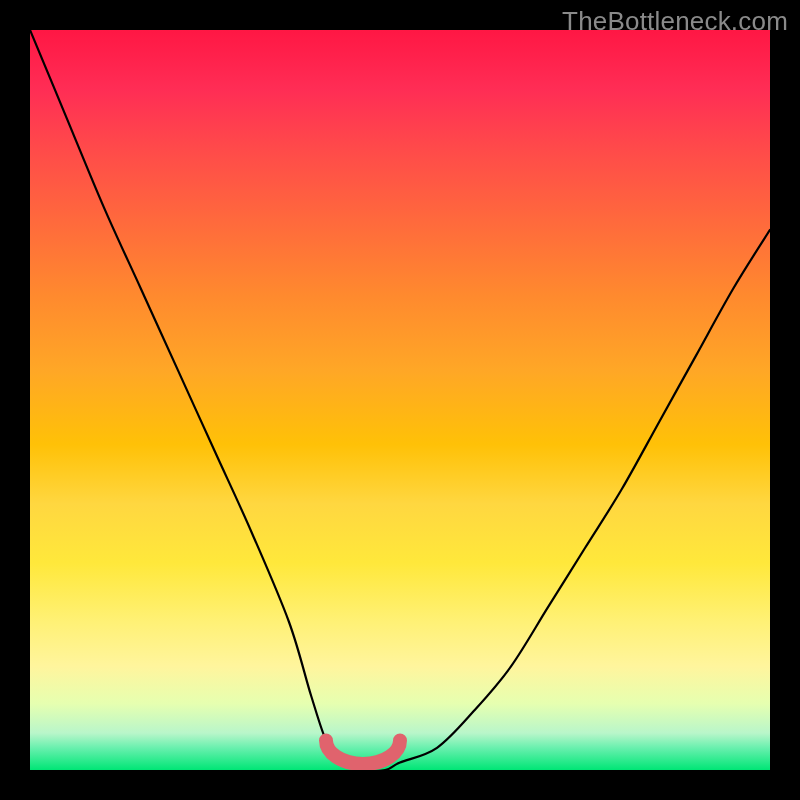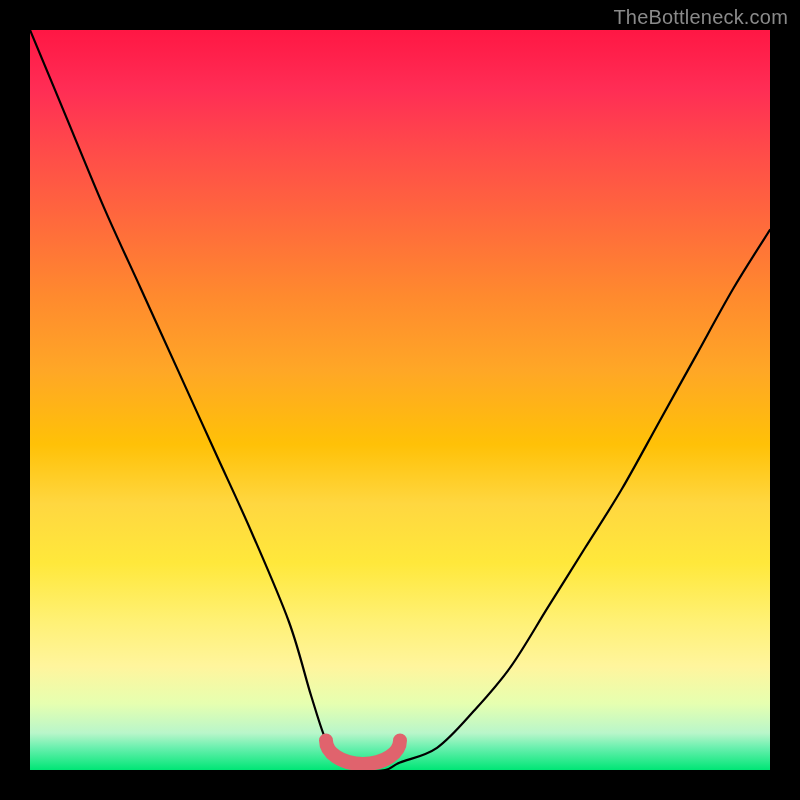--- a/index.html
+++ b/index.html
@@ -51,21 +51,21 @@
     position: absolute;
     inset: 0;
     width: 740px;
     height: 740px;
   }
   .watermark {
     position: absolute;
     top: 6px;
     right: 12px;
     color: #8a8a8a;
-    font-size: 20px;
+    font-size: 26px;
     letter-spacing: 0.2px;
     font-weight: 500;
   }
 </style>
 </head>
 <body>
 
 <div class="frame">
   <div class="plot-area">
     <div class="gradient-bg"></div>

